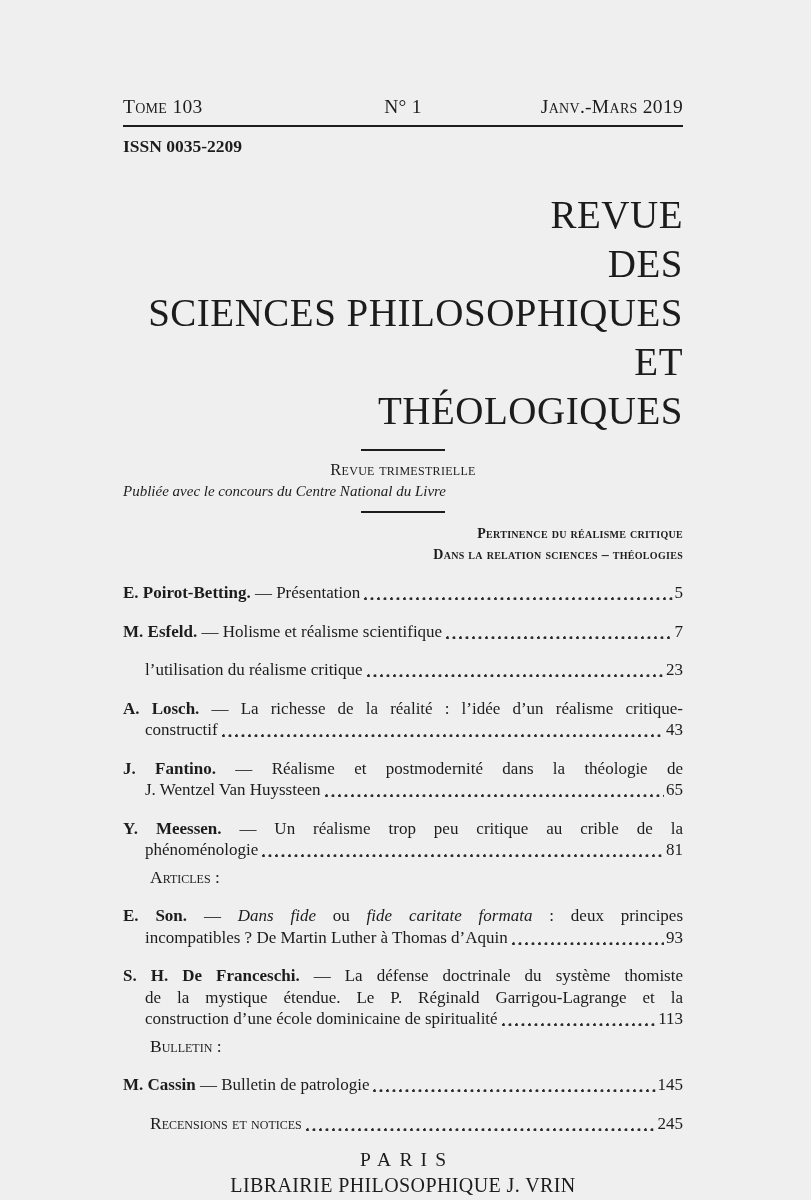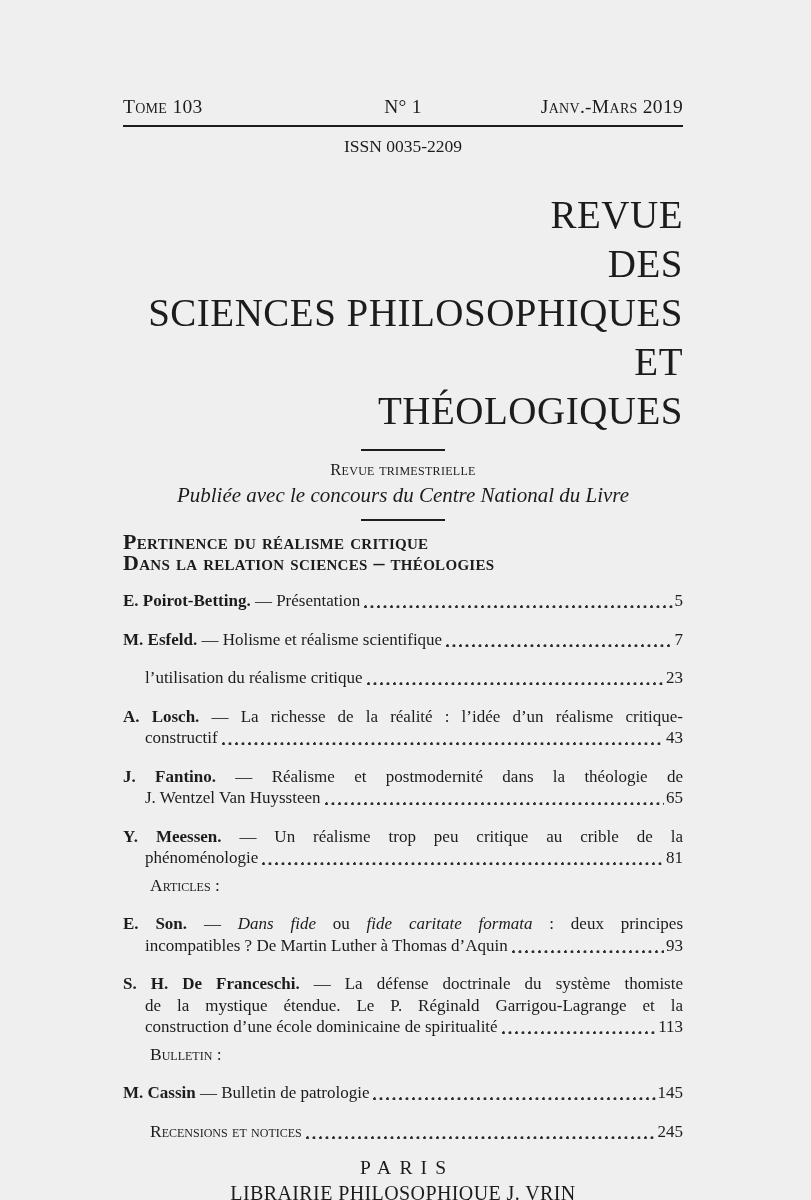--- a/index.html
+++ b/index.html
@@ -38,23 +38,24 @@
   .issue-row .cell { flex: 1 1 0; white-space: nowrap; }
   .issue-row .c-left  { text-align: left; }
   .issue-row .c-mid   { text-align: center; }
   .issue-row .c-right { text-align: right; }
   .rule-full {
     border: none;
     border-top: 2px solid #1c1c1c;
     margin: 7px 0 0 0;
   }
   .issn-line {
-    text-align: center;
+    text-align: left;
     font-size: 17.5px;
     margin-top: 9px;
+    font-weight: bold;
   }
   
   .journal-title {
     margin: 33px 0 0 0;
     text-align: right;
     font-weight: normal;
   }
   .title-line {
     font-size: 39px;
     line-height: 49px;
@@ -67,32 +68,32 @@
     margin: 14px auto 0 auto;
   }
   .periodicity {
     text-align: center;
     font-variant: small-caps;
     font-size: 16.5px;
     margin-top: 9px;
     letter-spacing: 0.3px;
   }
   .patronage {
-    text-align: center;
+    text-align: left;
     font-style: italic;
-    font-size: 21px;
+    font-size: 15px;
     margin-top: 3px;
   }
   .short-rule.second { margin-top: 11px; }
   
   .dossier {
-    text-align: left;
+    text-align: right;
     font-weight: bold;
     font-variant: small-caps;
-    font-size: 22px;
+    font-size: 14px;
     line-height: 21px;
     margin-top: 10px;
     letter-spacing: 0.3px;
   }
   
   .toc {
     margin-top: 7px;
     font-size: 17px;
     line-height: 21.5px;
   }

